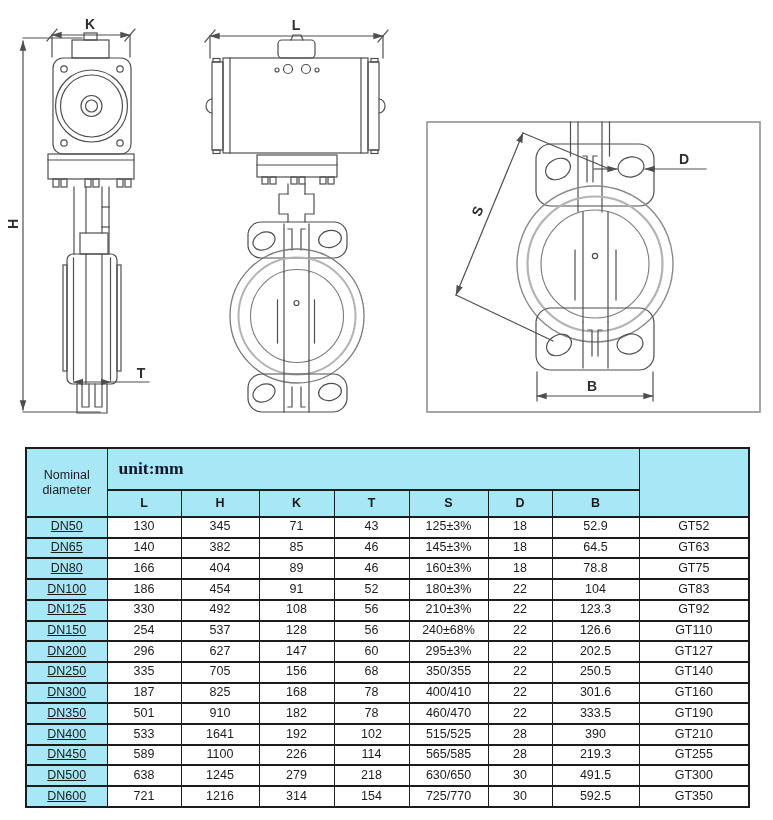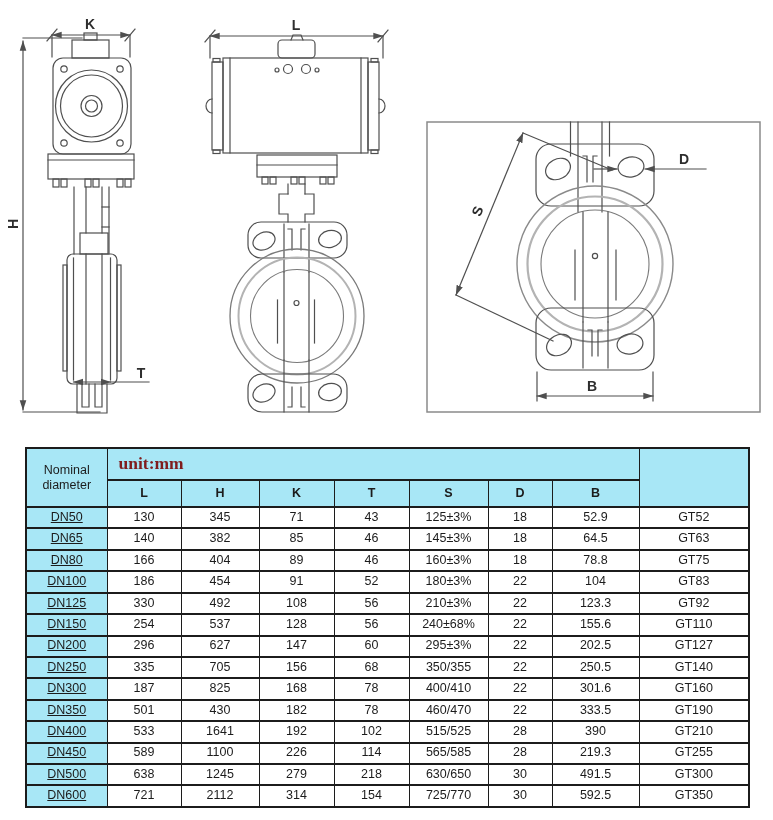--- a/index.html
+++ b/index.html
@@ -26,27 +26,27 @@
     border-left:1.5px solid var(--bdr);
     border-right:1.5px solid var(--bdr);
     border-top:2px solid var(--bdr);
     border-bottom:2px solid var(--bdr);
     text-align:center;vertical-align:middle;
     color:#1c1c1c;font-size:12.5px;font-weight:normal;
     padding:0;line-height:1.1;
     overflow:hidden;white-space:nowrap;
   }
   table.spec thead th{background:var(--hdr-bg);}
-  table.spec thead tr.r1{height:32px;}
+  table.spec thead tr.r1{height:42px;}
   table.spec thead tr.r2{height:27px;}
   table.spec th.corner{font-size:12.5px;white-space:normal;line-height:1.2;padding:0 6px;}
   table.spec th.unit{
     text-align:left;padding-left:11px;
     font-family:"Liberation Serif",serif;
-    font-weight:bold;font-size:17.5px;color:#7f1d1d;
+    font-weight:bold;font-size:17.5px;color:#0f172a;
   }
   table.spec th.dimh{font-weight:bold;font-size:12.5px;}
   table.spec td.dn{background:var(--hdr-bg);text-decoration:underline;}
 </style>
 </head>
 <body>
 
 <div class="canvas">
 
   <svg class="drawings" width="773" height="443" viewBox="0 0 773 443">
@@ -315,21 +315,21 @@
           <td>GT92</td>
         </tr>
         <tr>
           <td class="dn">DN150</td>
           <td>254</td>
           <td>537</td>
           <td>128</td>
           <td>56</td>
           <td>240±68%</td>
           <td>22</td>
-          <td>155.6</td>
+          <td>126.6</td>
           <td>GT110</td>
         </tr>
         <tr>
           <td class="dn">DN200</td>
           <td>296</td>
           <td>627</td>
           <td>147</td>
           <td>60</td>
           <td>295±3%</td>
           <td>22</td>
@@ -354,21 +354,21 @@
           <td>168</td>
           <td>78</td>
           <td>400/410</td>
           <td>22</td>
           <td>301.6</td>
           <td>GT160</td>
         </tr>
         <tr>
           <td class="dn">DN350</td>
           <td>501</td>
-          <td>430</td>
+          <td>910</td>
           <td>182</td>
           <td>78</td>
           <td>460/470</td>
           <td>22</td>
           <td>333.5</td>
           <td>GT190</td>
         </tr>
         <tr>
           <td class="dn">DN400</td>
           <td>533</td>
@@ -398,21 +398,21 @@
           <td>279</td>
           <td>218</td>
           <td>630/650</td>
           <td>30</td>
           <td>491.5</td>
           <td>GT300</td>
         </tr>
         <tr>
           <td class="dn">DN600</td>
           <td>721</td>
-          <td>2112</td>
+          <td>1216</td>
           <td>314</td>
           <td>154</td>
           <td>725/770</td>
           <td>30</td>
           <td>592.5</td>
           <td>GT350</td>
         </tr>
       </tbody>
   </table>
 

